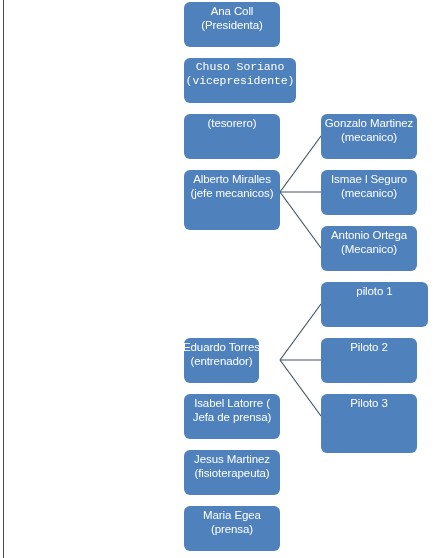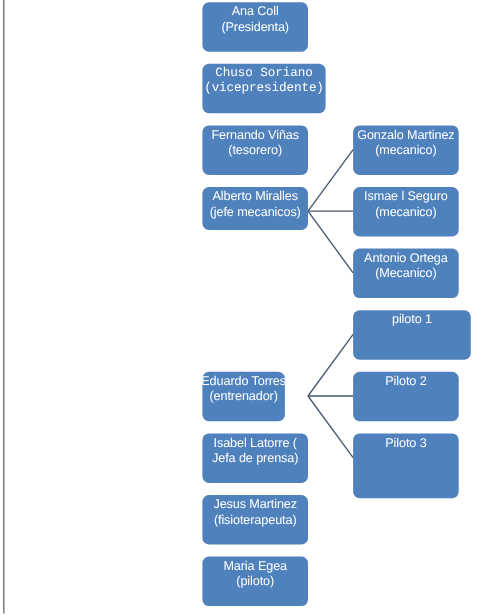--- a/index.html
+++ b/index.html
@@ -82,42 +82,41 @@
   <div id="nodes">
       <div class="node" style="left: 184px; top: 2px; width: 96px; height: 45px; background: rgb(79, 129, 189); color: rgb(255, 255, 255);">
         <span class="line1">Ana Coll</span>
         <span class="line2">(Presidenta)</span>
       </div>
       <div class="node" style="left: 184px; top: 58px; width: 112px; height: 45px; background: rgb(79, 129, 189); color: rgb(255, 255, 255); font-family: Liberation Mono, monospace;">
         <span class="line1">Chuso Soriano</span>
         <span class="line2">(vicepresidente)</span>
       </div>
       <div class="node" style="left: 184px; top: 114px; width: 96px; height: 45px; background: rgb(79, 129, 189); color: rgb(255, 255, 255);">
-        <span class="line1">Fernando Viñas</span>
         <span class="line2">(tesorero)</span>
       </div>
-      <div class="node" style="left: 184px; top: 170px; width: 96px; height: 39px; background: rgb(79, 129, 189); color: rgb(255, 255, 255);">
+      <div class="node" style="left: 184px; top: 170px; width: 96px; height: 60px; background: rgb(79, 129, 189); color: rgb(255, 255, 255);">
         <span class="line1">Alberto Miralles</span>
         <span class="line2">(jefe mecanicos)</span>
       </div>
       <div class="node" style="left: 184px; top: 338px; width: 75px; height: 45px; background: rgb(79, 129, 189); color: rgb(255, 255, 255);">
         <span class="line1">Eduardo Torres</span>
         <span class="line2">(entrenador)</span>
       </div>
       <div class="node" style="left: 184px; top: 394px; width: 96px; height: 45px; background: rgb(79, 129, 189); color: rgb(255, 255, 255);">
         <span class="line1">Isabel Latorre (</span>
         <span class="line2">Jefa de prensa)</span>
       </div>
       <div class="node" style="left: 184px; top: 450px; width: 96px; height: 45px; background: rgb(79, 129, 189); color: rgb(255, 255, 255);">
         <span class="line1">Jesus Martinez</span>
         <span class="line2">(fisioterapeuta)</span>
       </div>
       <div class="node" style="left: 184px; top: 506px; width: 96px; height: 45px; background: rgb(79, 129, 189); color: rgb(255, 255, 255);">
         <span class="line1">Maria Egea</span>
-        <span class="line2">(piloto)</span>
+        <span class="line2">(prensa)</span>
       </div>
       <div class="node" style="left: 321px; top: 114px; width: 96px; height: 45px; background: rgb(79, 129, 189); color: rgb(255, 255, 255);">
         <span class="line1">Gonzalo Martinez</span>
         <span class="line2">(mecanico)</span>
       </div>
       <div class="node" style="left: 321px; top: 170px; width: 96px; height: 45px; background: rgb(79, 129, 189); color: rgb(255, 255, 255);">
         <span class="line1">Ismae l Seguro</span>
         <span class="line2">(mecanico)</span>
       </div>
       <div class="node" style="left: 321px; top: 226px; width: 96px; height: 45px; background: rgb(79, 129, 189); color: rgb(255, 255, 255);">

